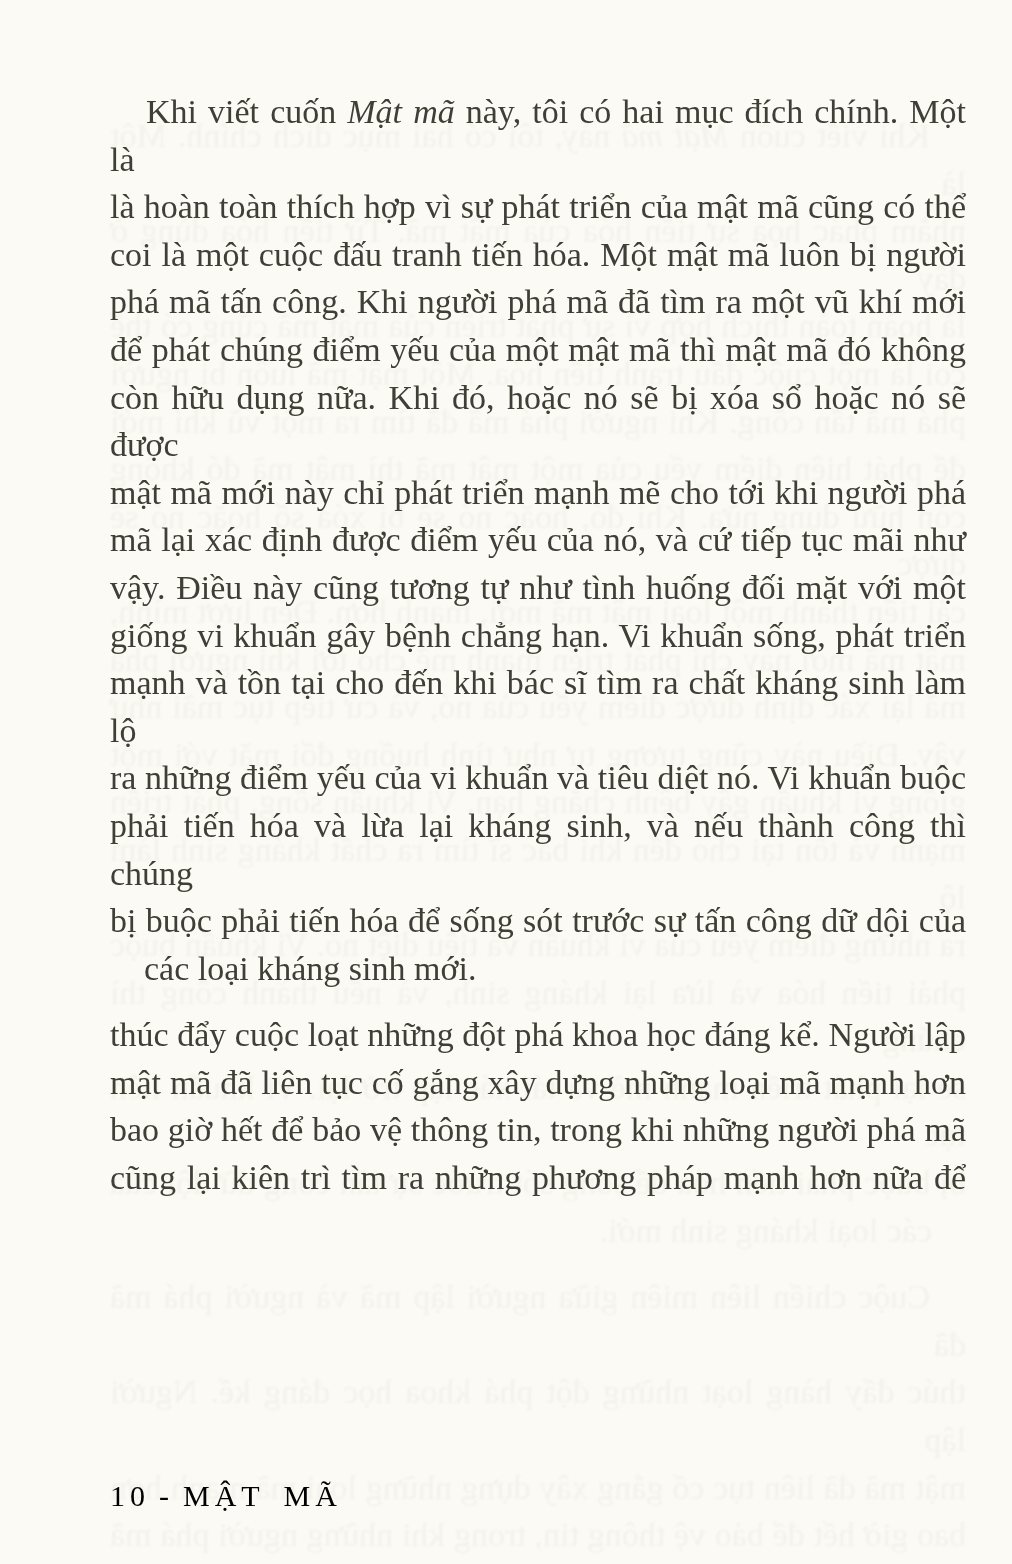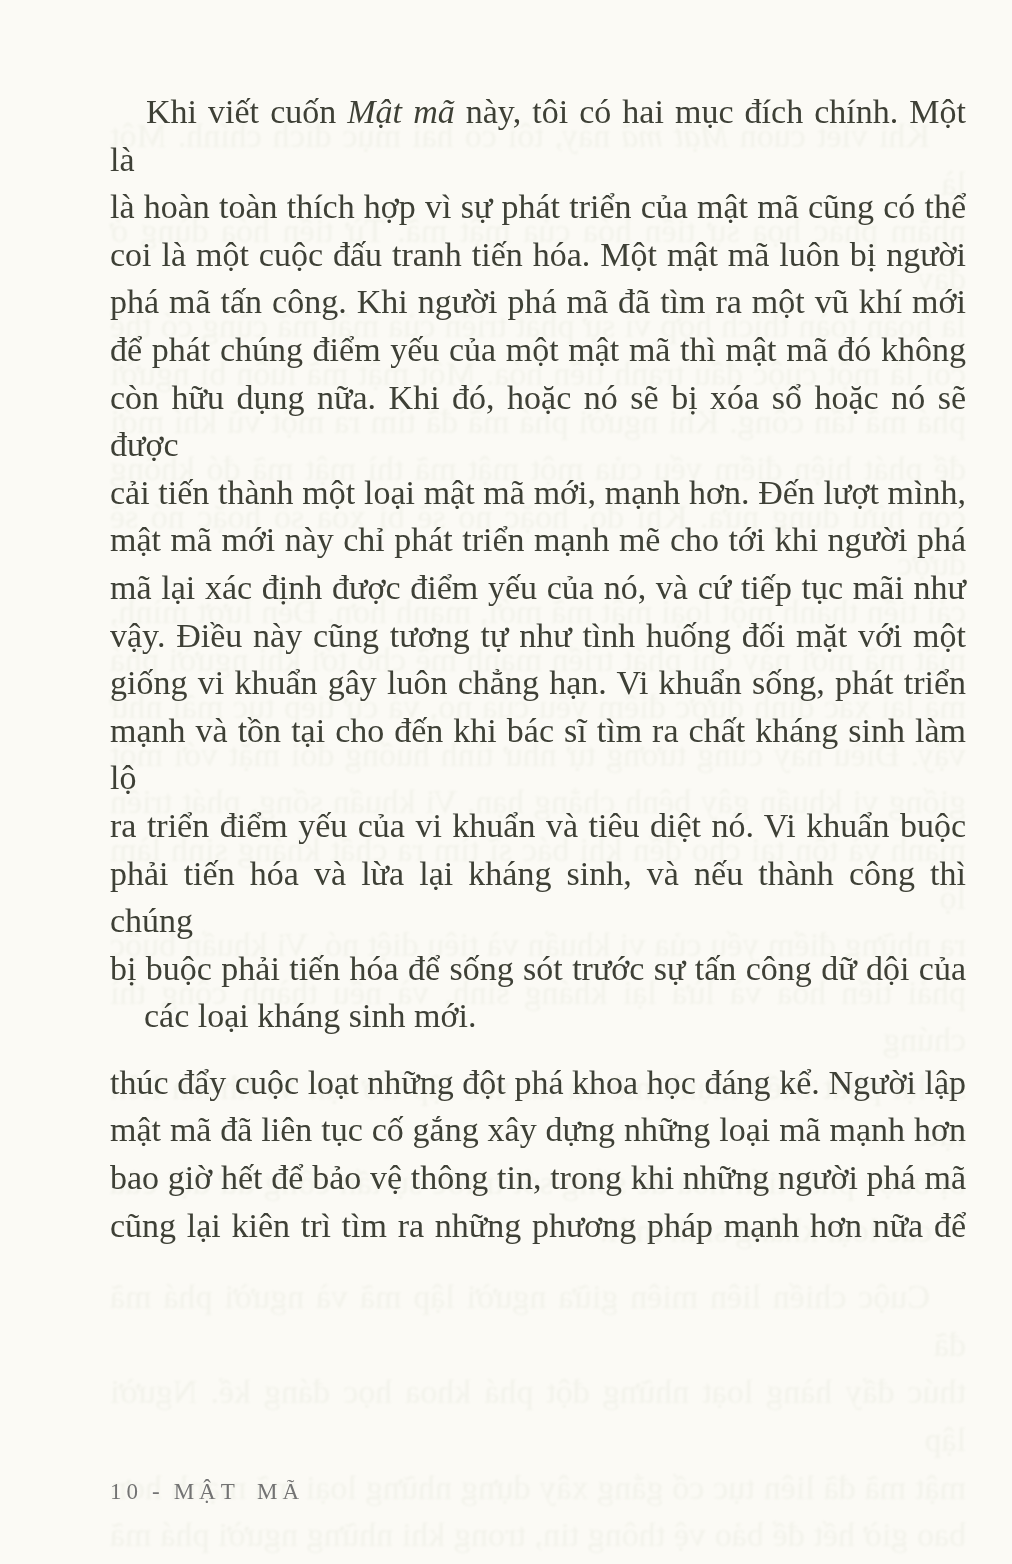--- a/index.html
+++ b/index.html
@@ -56,24 +56,24 @@
   .para-2 {
     margin-top: 19px;
   }
   .book-title-italic {
     font-style: italic;
   }
   .footer {
     position: absolute;
     left: 110px;
     top: 1479px;
-    font-size: 23px;
+    font-size: 30px;
     letter-spacing: 5px;
     word-spacing: 7px;
-    color: #737373;
+    color: #000000;
   }
   .footer .sep {
     margin: 0 9px;
   }
 </style>
 </head>
 <body>
 
 <div class="page">
 
@@ -113,27 +113,26 @@
 
   <div class="text-block" id="text-block">
 
     <div class="para-1">
       <div class="line indent"><span>Khi viết cuốn </span><span class="book-title-italic">Mật mã</span><span> này, tôi có hai mục đích chính. Một là</span></div>
       <div class="line">là hoàn toàn thích hợp vì sự phát triển của mật mã cũng có thể</div>
       <div class="line">coi là một cuộc đấu tranh tiến hóa. Một mật mã luôn bị người</div>
       <div class="line">phá mã tấn công. Khi người phá mã đã tìm ra một vũ khí mới</div>
       <div class="line">để phát chúng điểm yếu của một mật mã thì mật mã đó không</div>
       <div class="line">còn hữu dụng nữa. Khi đó, hoặc nó sẽ bị xóa sổ hoặc nó sẽ được</div>
-      <div class="line">cải tiến thành một loại mật mã mới, mạnh hơn. Đến lượt mình,</div>
       <div class="line">mật mã mới này chỉ phát triển mạnh mẽ cho tới khi người phá</div>
       <div class="line">mã lại xác định được điểm yếu của nó, và cứ tiếp tục mãi như</div>
       <div class="line">vậy. Điều này cũng tương tự như tình huống đối mặt với một</div>
-      <div class="line">giống vi khuẩn gây luôn chẳng hạn. Vi khuẩn sống, phát triển</div>
+      <div class="line">giống vi khuẩn gây bệnh chẳng hạn. Vi khuẩn sống, phát triển</div>
       <div class="line">mạnh và tồn tại cho đến khi bác sĩ tìm ra chất kháng sinh làm lộ</div>
-      <div class="line">ra triển điểm yếu của vi khuẩn và tiêu diệt nó. Vi khuẩn buộc</div>
+      <div class="line">ra những điểm yếu của vi khuẩn và tiêu diệt nó. Vi khuẩn buộc</div>
       <div class="line">phải tiến hóa và lừa lại kháng sinh, và nếu thành công thì chúng</div>
       <div class="line">bị buộc phải tiến hóa để sống sót trước sự tấn công dữ dội của</div>
       <div class="line para-end">các loại kháng sinh mới.</div>
     </div>
 
     <div class="para-2">
       <div class="line">thúc đẩy cuộc loạt những đột phá khoa học đáng kể. Người lập</div>
       <div class="line">mật mã đã liên tục cố gắng xây dựng những loại mã mạnh hơn</div>
       <div class="line">bao giờ hết để bảo vệ thông tin, trong khi những người phá mã</div>
       <div class="line">cũng lại kiên trì tìm ra những phương pháp mạnh hơn nữa để</div>

